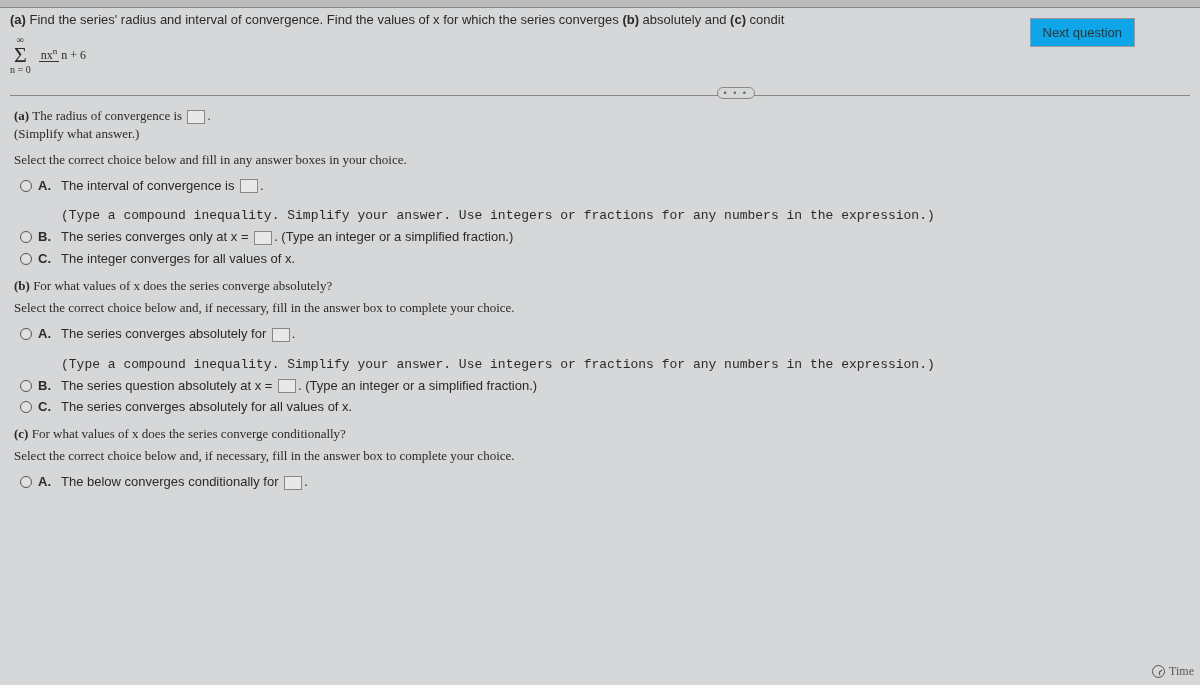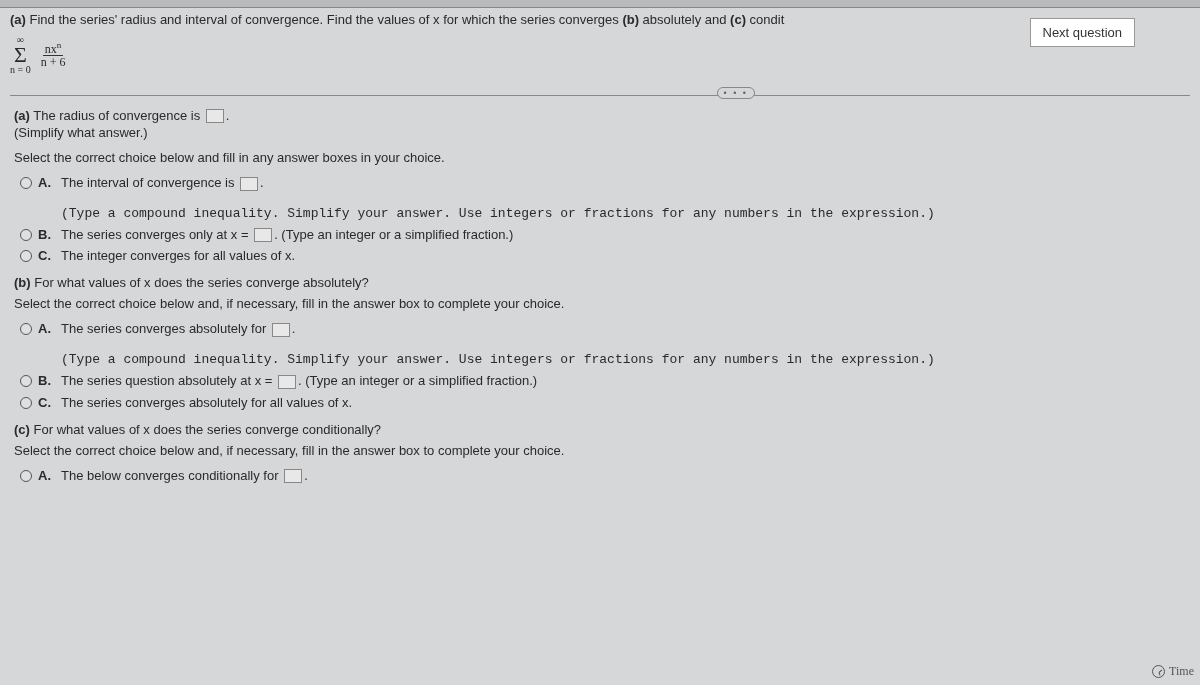--- a/index.html
+++ b/index.html
@@ -24,21 +24,21 @@
     }
     .prompt-line {
       font-size: 13px;
       padding-right: 180px;
       margin-bottom: 8px;
     }
     .next-btn {
       position: absolute;
       top: 18px;
       right: 65px;
-      background: #ffffff;
+      background: #0ea5e9;
       border: 1px solid #999;
       padding: 6px 12px;
       font-size: 13px;
       color: #333;
       cursor: pointer;
     }
     .formula {
       display: flex;
       align-items: center;
       gap: 4px;
@@ -50,21 +50,21 @@
       display: inline-flex;
       flex-direction: column;
       align-items: center;
       line-height: 1;
     }
     .sigma-top { font-size: 10px; }
     .sigma { font-size: 22px; line-height: 0.9; }
     .sigma-bot { font-size: 10px; }
     .frac {
       display: inline-flex;
-      flex-direction: column;
+      flex-direction: row;
       align-items: center;
       line-height: 1;
       font-size: 12px;
       margin-left: 4px;
     }
     .frac .num { border-bottom: 1px solid #333; padding: 0 2px; }
     .frac .den { padding: 0 2px; }
     .sup { font-size: 9px; vertical-align: super; }
     .divider {
       border-top: 1px solid #888;
@@ -81,21 +81,21 @@
       padding: 0 6px;
       font-size: 9px;
       letter-spacing: 2px;
       color: #666;
       cursor: pointer;
     }
     .section {
       margin-bottom: 12px;
       padding-left: 4px;
     }
-    .line { margin-bottom: 2px; }
+    .line { margin-bottom: 2px; font-family: Liberation Serif, serif; }
     .answer-box {
       display: inline-block;
       width: 18px;
       height: 14px;
       border: 1px solid #888;
       background: #e8e8e8;
       vertical-align: middle;
       margin: 0 2px;
     }
     .choice-group {

